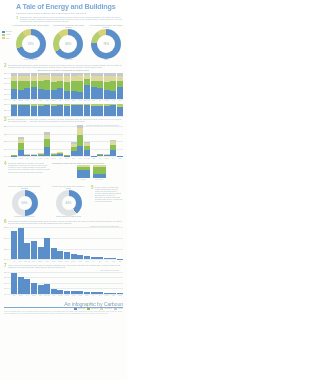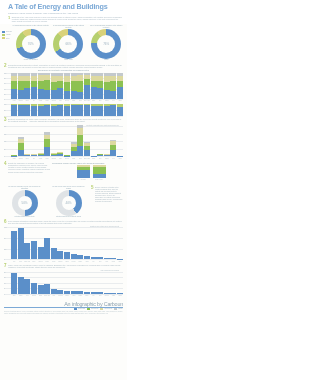--- a/index.html
+++ b/index.html
@@ -1,20 +1,20 @@
 <!DOCTYPE html>
 <html><head>
 <meta charset="utf-8">
 <style>
   html,body{margin:0;padding:0;background:#ffffff;}
   body{width:127px;height:380px;overflow:hidden;font-family:"Liberation Sans",sans-serif;color:#6a7a85;}
   .page{width:127px;height:380px;position:relative;background:#fdfdfb;}
 
   
-  .header{padding:3px 4px 1px 8px;background:#ffffff;}
+  .header{padding:3px 4px 1px 16px;background:#ffffff;}
   .title{font-size:7.2px;line-height:8px;color:#7ca9d6;letter-spacing:-0.2px;font-weight:bold;white-space:nowrap;}
   .subtitle{font-size:2.3px;line-height:3px;color:#9fb3c0;margin-top:0.5px;}
   .intro{display:flex;gap:1.5px;margin-top:1.5px;}
   .intro-num{color:#b6cf6e;font-size:4px;line-height:4px;font-weight:bold;}
   .intro-txt{font-size:1.8px;line-height:2.2px;color:#a8b8c2;flex:1;}
 
   
   .sec{padding:1px 4px;}
   .sec-head{display:flex;gap:1.5px;align-items:flex-start;margin-bottom:1px;}
   .sec-num{color:#b6cf6e;font-size:4.5px;line-height:4.5px;font-weight:bold;}

